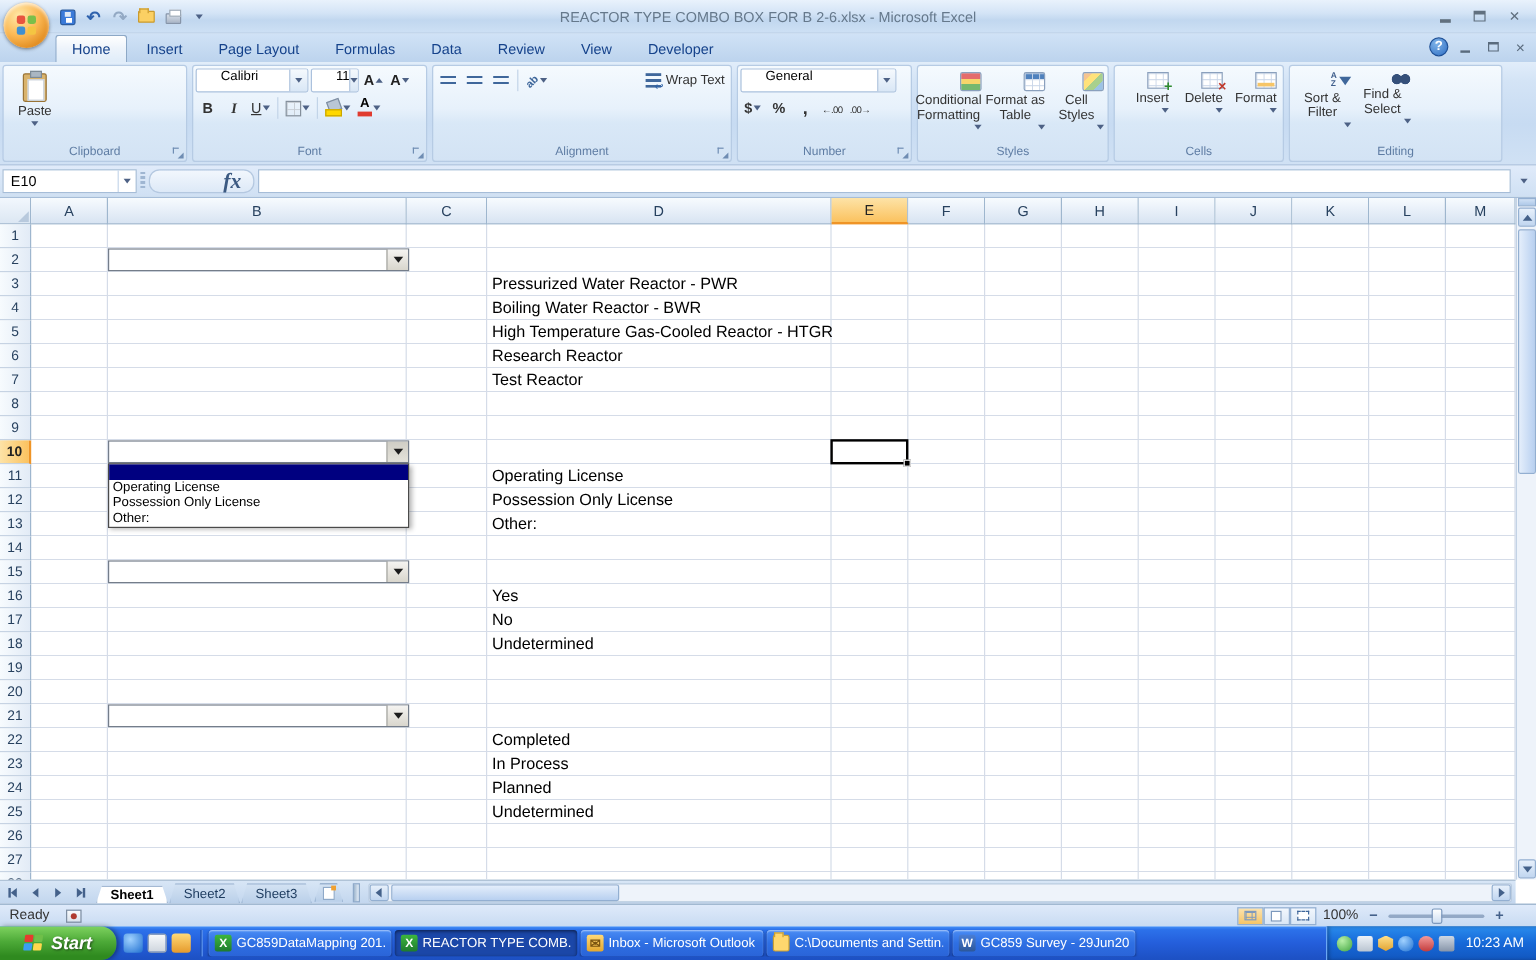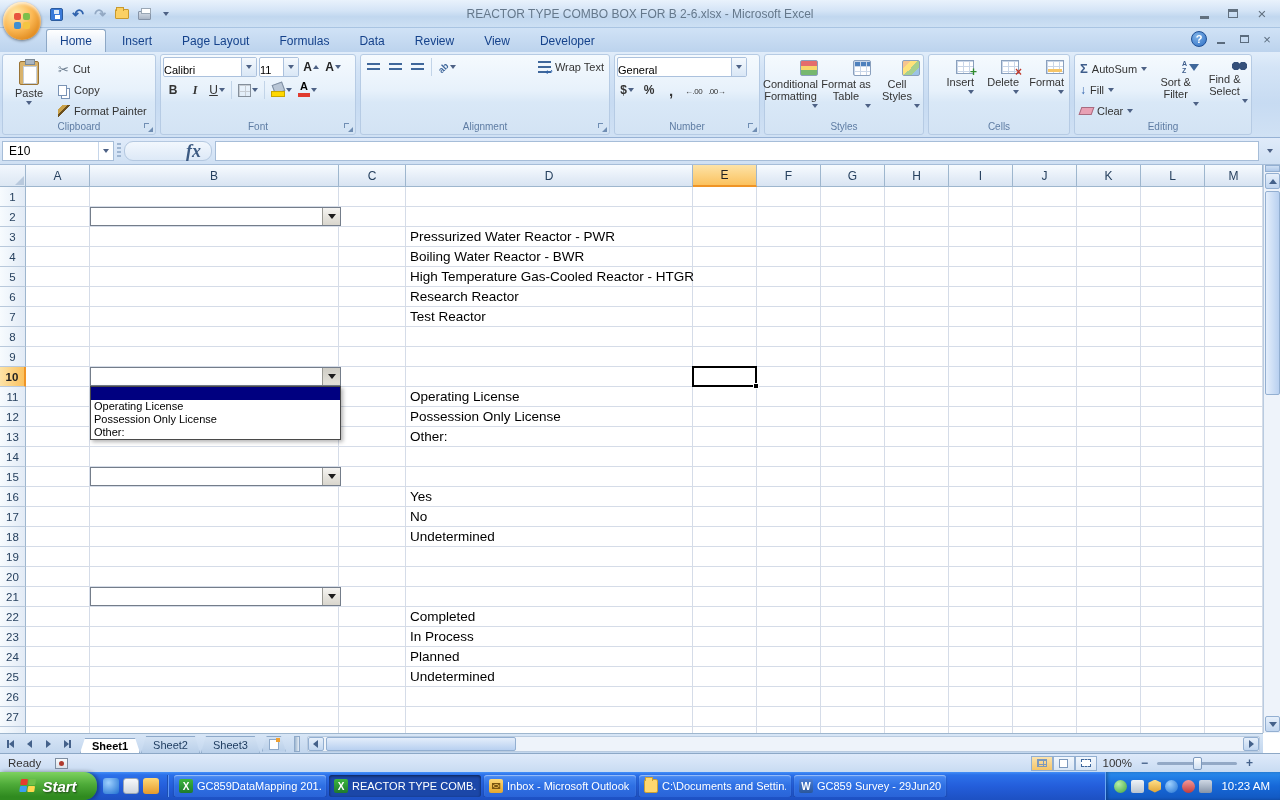--- a/index.html
+++ b/index.html
@@ -57,21 +57,21 @@
 .dlg::before{content:"";position:absolute;left:0;top:0;width:4px;height:4px;border-left:1px solid #6f8db3;border-top:1px solid #6f8db3;}
 .dlg::after{content:"";position:absolute;right:0;bottom:0;width:0;height:0;border-top:5px solid transparent;border-left:5px solid transparent;border-bottom:5px solid #6f8db3;}
 .rg-body{position:absolute;left:2px;top:2px;right:2px;bottom:14px;}
 .tri-down{width:0;height:0;border-left:3px solid transparent;border-right:3px solid transparent;border-top:4px solid #4d6185;display:inline-block;}
 .tri-up{width:0;height:0;border-left:3px solid transparent;border-right:3px solid transparent;border-bottom:4px solid #4d6185;display:inline-block;}
 .vsep{width:1px;height:18px;background:#c2d4e8;margin:0 2px;display:inline-block;}
 .sm-btn{display:flex;align-items:center;gap:4px;height:19px;font-size:11px;color:#333;padding:0 3px;border-radius:2px;white-space:nowrap;}
 .bb-label{font-size:11px;color:#333;line-height:12px;text-align:center;}
 .big-btn{display:flex;flex-direction:column;align-items:flex-end;padding:3px 1px 2px;gap:2px;border-radius:3px;height:64px;}
 .fg-row{display:flex;align-items:center;gap:2px;margin-bottom:3px;}
-.mini-combo{height:20px;background:#fff;border:1px solid #abc1dd;border-radius:2px;display:flex;align-items:flex-end;font-size:11px;padding-left:0;color:#000;}
+.mini-combo{height:20px;background:#fff;border:1px solid #abc1dd;border-radius:2px;display:flex;align-items:flex-start;font-size:11px;padding-left:20px;color:#000;}
 .mc-btn{margin-left:auto;width:15px;height:100%;display:flex;align-items:center;justify-content:center;background:linear-gradient(#f5f9fd,#d9e7f6);border-left:1px solid #abc1dd;}
 .fmt-btn{min-width:20px;height:20px;display:flex;align-items:center;justify-content:center;border-radius:2px;font-size:12px;color:#333;gap:1px;padding:0 2px;}
 
 .cg{display:flex;}
 .paste-btn{width:48px;height:64px;display:flex;flex-direction:column;align-items:center;padding-top:4px;gap:2px;}
 .icon-clipboard{width:20px;height:24px;background:#d9b36c;border:1px solid #9a7436;border-radius:2px;position:relative;}
 .icon-clipboard::before{content:"";position:absolute;left:5px;top:-3px;width:8px;height:4px;background:#aab6c2;border:1px solid #7d8a96;}
 .icon-clipboard::after{content:"";position:absolute;left:3px;top:4px;width:12px;height:16px;background:#fff;border:1px solid #c5cdd6;}
 .clip-col{display:flex;flex-direction:column;gap:2px;padding-left:2px;padding-top:3px;}
 .ic-cut::after{content:"\2702";color:#6b7c8e;font-size:13px;}
@@ -311,34 +311,20 @@
 
   <div id="ribbon">
 
     <div class="rgroup" style="width:154px">
       <div class="rg-body cg">
         <div class="paste-btn">
           <span class="icon-clipboard"></span>
           <span class="bb-label">Paste</span>
           <span class="tri-down"></span>
         </div>
-        <div class="clip-col">
-          <div class="sm-btn">
-              <span class="ic-cut"></span>
-              <span>Cut</span>
-            </div>
-          <div class="sm-btn">
-              <span class="ic-copy"></span>
-              <span>Copy</span>
-            </div>
-          <div class="sm-btn">
-              <span class="ic-brush"></span>
-              <span>Format Painter</span>
-            </div>
-        </div>
       </div>
       <div class="rg-label"><span>Clipboard</span></div>
       <span class="dlg"></span>
     </div>
 
     <div class="rgroup" style="width:196px">
       <div class="rg-body">
         <div class="fg-row">
           <div class="mini-combo" style="width:94px">
             <span>Calibri</span>
@@ -489,37 +475,20 @@
           <span class="ic-cells ic-fmt2"></span>
           <span class="bb-label">Format</span>
           <span class="tri-down"></span>
         </div>
       </div>
       <div class="rg-label"><span>Cells</span></div>
     </div>
 
     <div class="rgroup" style="width:178px">
       <div class="rg-body ed-wrap">
-        <div class="ed-left">
-          <div class="sm-btn">
-              <span class="ic-sigma"></span>
-              <span>AutoSum</span>
-              <span class="tri-down"></span>
-            </div>
-          <div class="sm-btn">
-              <span class="ic-filldn"></span>
-              <span>Fill</span>
-              <span class="tri-down"></span>
-            </div>
-          <div class="sm-btn">
-              <span class="ic-clear"></span>
-              <span>Clear</span>
-              <span class="tri-down"></span>
-            </div>
-        </div>
         <div class="big-btn" style="width:50px">
           <span class="ic-sort">
               <span class="az">A<br>Z</span>
               <span class="funnel"></span>
             </span>
           <span class="bb-label">Sort &amp; Filter</span>
           <span class="tri-down"></span>
         </div>
         <div class="big-btn" style="width:50px">
           <span class="ic-find"></span>

